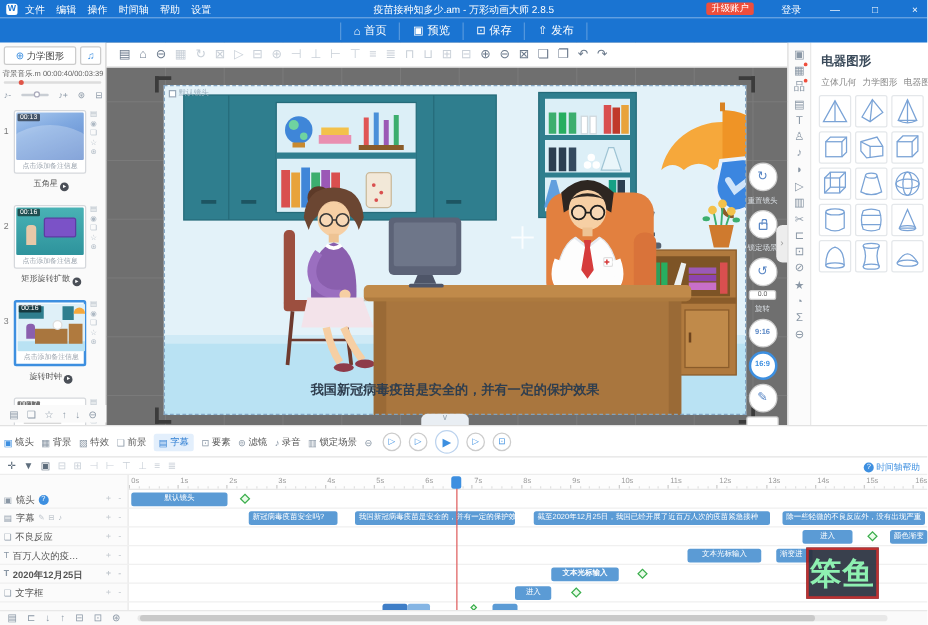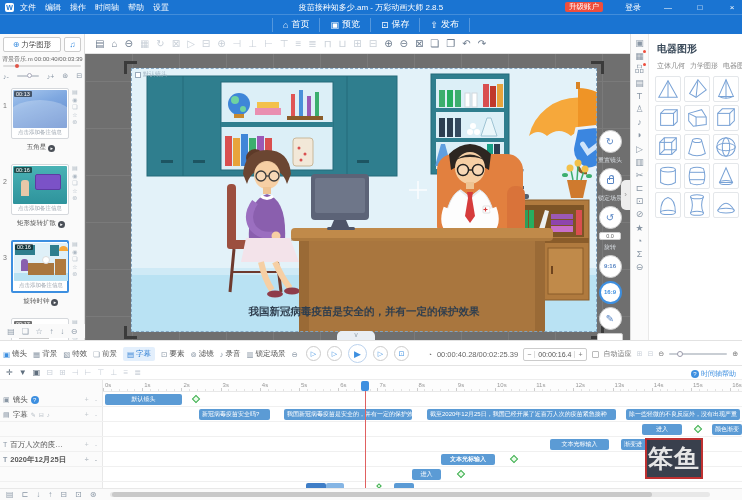--- a/index.html
+++ b/index.html
@@ -142,21 +142,21 @@
   .kf { position:absolute; top:4px; width:6px; height:6px; background:#eafbe9; border:1.5px solid #3cae4e; transform:rotate(45deg); }
   .kf.small { width:4px; height:4px; top:5px; }
   #playhead-line { position:absolute; left:365px; top:16px; width:1px; height:106px; background:#e06060; z-index:5; }
   #playhead-handle { position:absolute; left:361px; top:15px; width:8px; height:10px; background:#3d8fe0; border-radius:2px; z-index:6; }
   #tl-footer { position:absolute; left:0; top:122px; width:742px; height:12px; background:#fafafa; border-top:1px solid #e8e8e8; display:flex; align-items:center; gap:8px; padding:0 6px; font-size:8px; color:#8a97a5; }
   #hscroll { position:absolute; left:110px; top:125.5px; width:600px; height:5px; background:#e8e8e8; border-radius:3px; }
   #hscroll-thumb { position:absolute; left:2px; top:0; width:540px; height:5px; background:#c9c9c9; border-radius:3px; }
 
   
   #watermark { position:absolute; left:645px; top:425px; width:97px; height:66px; display:flex; align-items:center; z-index:40; opacity:.93; pointer-events:none; }
-  #wm1 { background:#2b3240; border:2px solid #b22; color:#e5e5e5; font-size:25px; font-weight:bold; padding:2px 1px; letter-spacing:1px; }
+  #wm1 { background:#2b3240; border:2px solid #b22; color:#86efac; font-size:25px; font-weight:bold; padding:2px 1px; letter-spacing:1px; }
   #wm2 { color:#e03030; font-size:25px; font-weight:bold; }
 </style>
 </head>
 <body>
 
 <div id="titlebar" class="abs flex">
   <div id="logo">W</div>
   <span class="menu-item">文件</span>
   <span class="menu-item">编辑</span>
   <span class="menu-item">操作</span>
@@ -723,38 +723,20 @@
       <div class="btab">
         <span class="ti">⊖</span>
       </div>
     </div>
   <div id="pb-center">
     <div class="pbtn">▷</div>
     <div class="pbtn">▷</div>
     <div class="pbtn big">▶</div>
     <div class="pbtn">▷</div>
     <div class="pbtn">⊡</div>
-  </div>
-  <div id="pb-right">
-    <span class="icn">◔</span>
-    <span id="time-display">00:00:40.28/00:02:25.39</span>
-    <div id="dur-stepper">
-      <span>−</span>
-      <span class="val">00:00:16.4</span>
-      <span>+</span>
-    </div>
-    <span id="autofit-box"></span>
-    <span>自动适应</span>
-    <span class="icn dim">⊞</span>
-    <span class="icn dim">⊟</span>
-    <span class="icn">⊖</span>
-    <span id="zoom-slider">
-        <span id="zoom-knob"></span>
-      </span>
-    <span class="icn">⊕</span>
   </div>
 </div>
 
 <div id="timeline" class="abs">
   <div id="tl-toolbar">
   <span class="icn">✛</span>
       <span class="icn">▼</span>
       <span class="icn">▣</span>
       <span class="icn dim">⊟</span>
       <span class="icn dim">⊞</span>
@@ -902,20 +884,28 @@
     </div>
     <div class="bars">
       <div class="bar" style="left:96px;width:71px;">新冠病毒疫苗安全吗?</div>
       <div class="bar" style="left:181px;width:128px;">我国新冠病毒疫苗是安全的，并有一定的保护效果</div>
       <div class="bar" style="left:324px;width:189px;">截至2020年12月25日，我国已经开展了近百万人次的疫苗紧急接种</div>
       <div class="bar" style="left:523px;width:114px;">除一些轻微的不良反应外，没有出现严重</div>
     </div>
   </div>
 
   <div class="trow" style="top:56px;">
+    <div class="tlabel">
+      <span class="ti">❏</span>
+      <span class="nm">不良反应</span>
+      <span class="pm">
+          <i>+</i>
+          <i>-</i>
+        </span>
+    </div>
     <div class="bars">
       <div class="bar center" style="left:539px;width:40px;">进入</div>
       <span class="kf" style="left:592px;"></span>
       <div class="bar" style="left:609px;width:30px;">颜色渐变</div>
     </div>
   </div>
 
   <div class="trow" style="top:71px;">
     <div class="tlabel">
       <span class="ti">T</span>
@@ -940,20 +930,28 @@
           <i>-</i>
         </span>
     </div>
     <div class="bars">
       <div class="bar center" style="left:338px;width:54px;">文本光标输入</div>
       <span class="kf" style="left:408px;"></span>
     </div>
   </div>
 
   <div class="trow" style="top:101px;">
+    <div class="tlabel">
+      <span class="ti">❏</span>
+      <span class="nm">文字框</span>
+      <span class="pm">
+          <i>+</i>
+          <i>-</i>
+        </span>
+    </div>
     <div class="bars">
       <div class="bar center" style="left:309px;width:29px;">进入</div>
       <span class="kf" style="left:355px;"></span>
     </div>
   </div>
 
   <div class="trow" style="top:116px;height:6px;border-bottom:none;overflow:hidden;">
     <div class="tlabel" style="height:6px;"></div>
     <div class="bars" style="height:6px;">
       <div class="bar dark" style="left:203px;width:20px;top:1px;"></div>

